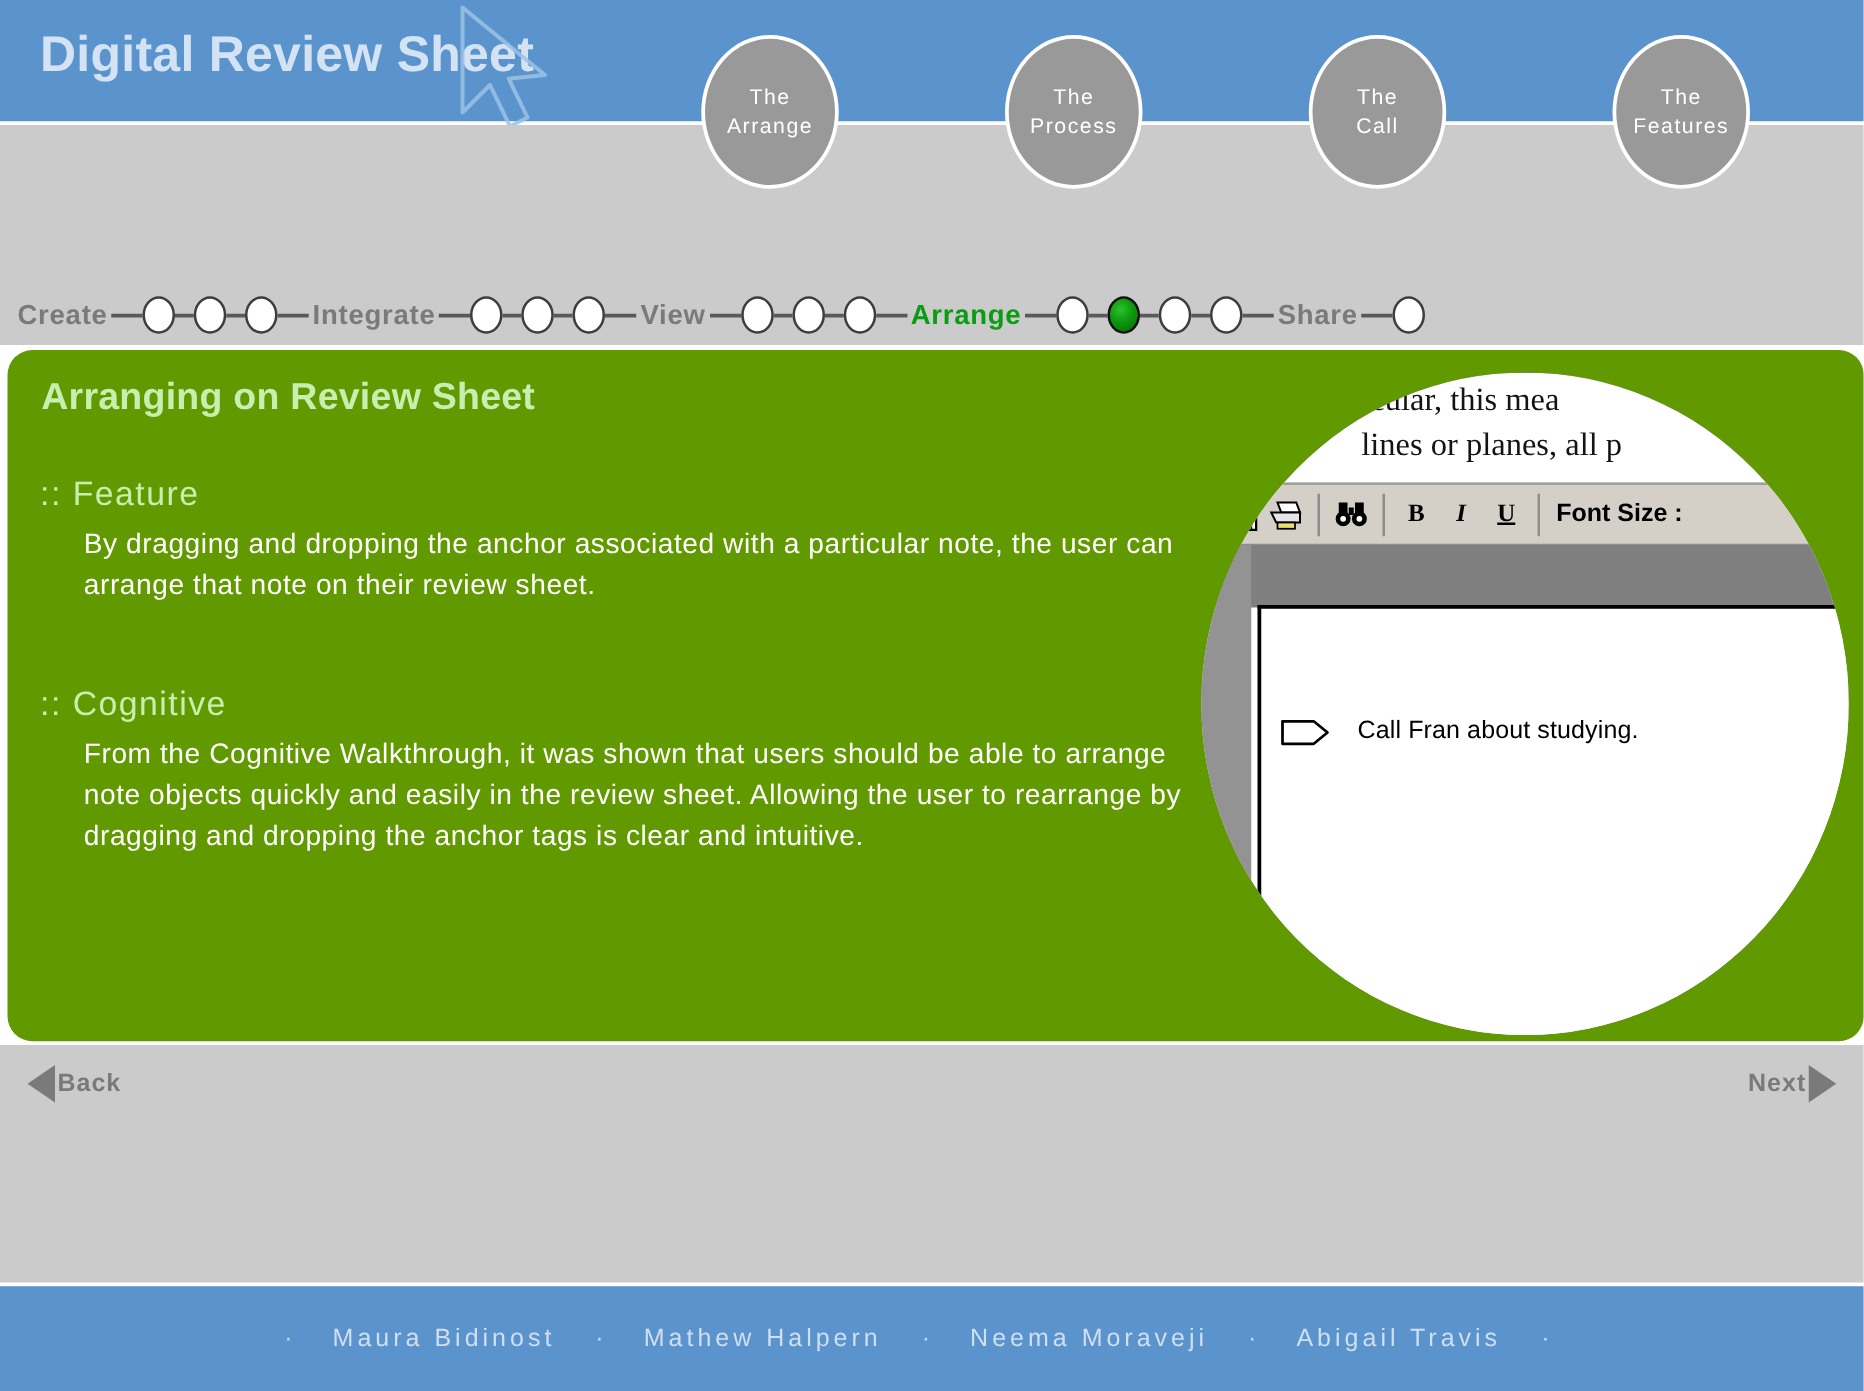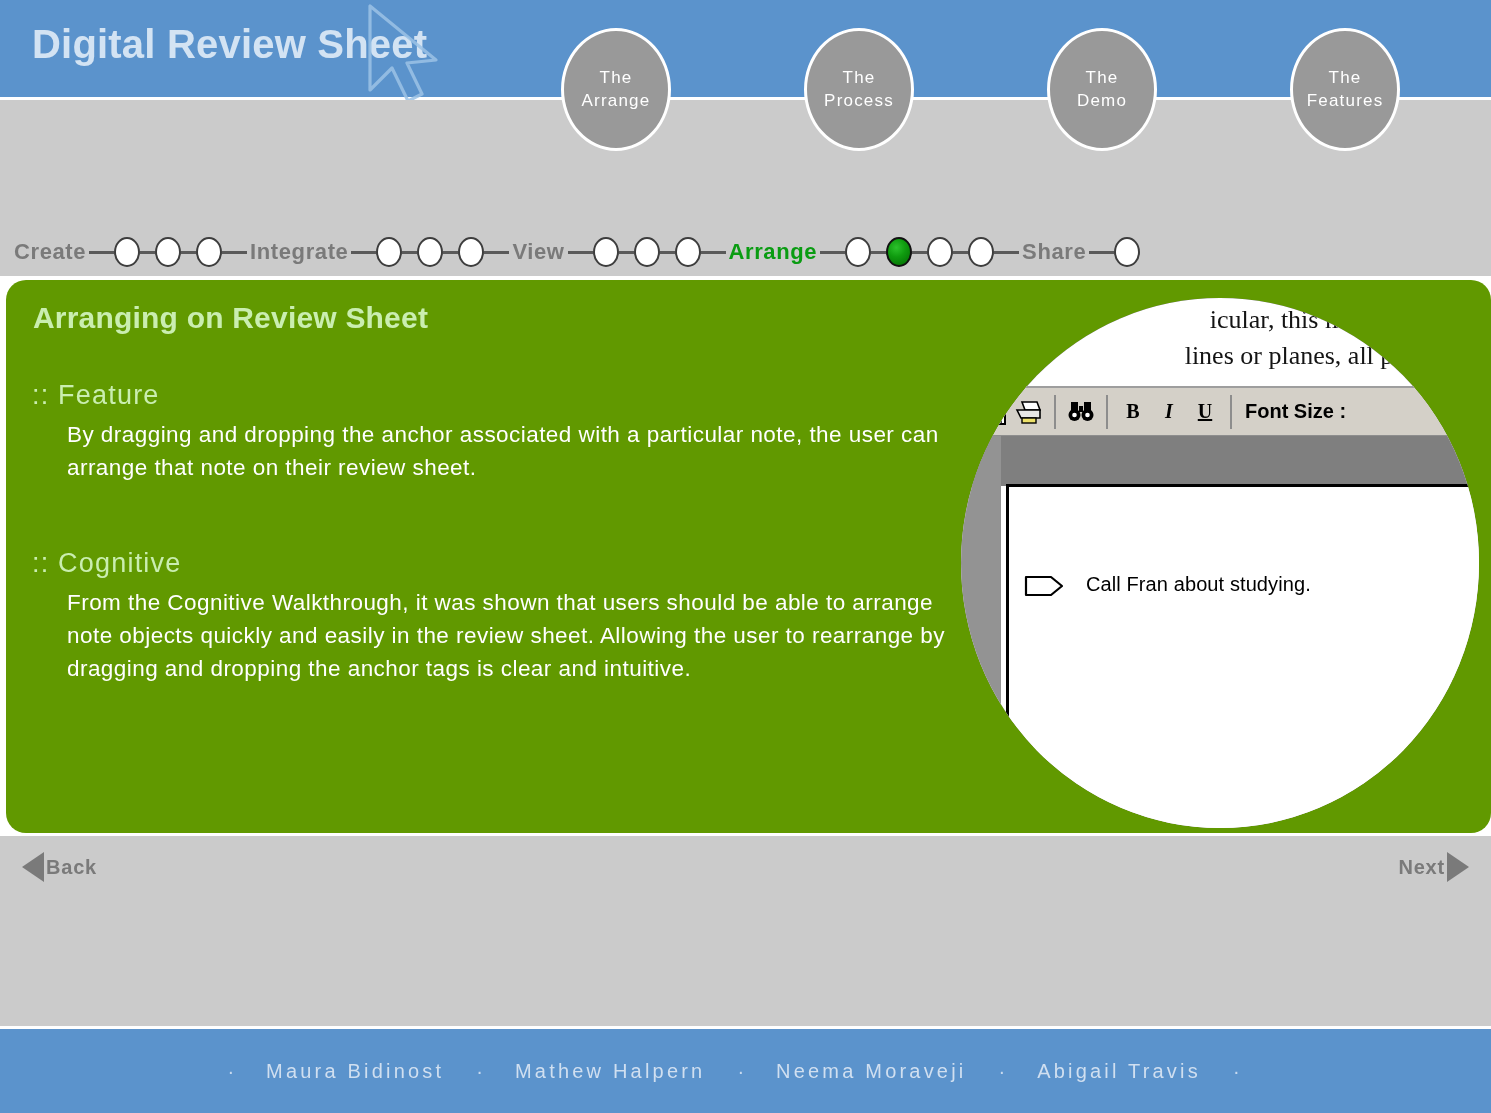--- a/index.html
+++ b/index.html
@@ -151,21 +151,20 @@
   #rationale-body { top: 306px; }
 
   
   #screenshot-circle {
     position: absolute;
     left: 955px; top: 18px;
     width: 518px; height: 530px;
     border-radius: 50%;
     overflow: hidden;
     background: #404040;
-    text-align: center;
   }
   #shot-inner {
     position: absolute;
     left: 0; top: 0;
     width: 518px; height: 530px;
     background: #ffffff;
   }
   #doc-text-top {
     position: absolute;
     left: 128px; top: 4px;
@@ -344,21 +343,21 @@
 <div class="section-ellipse" style="left:561px; top:28px;">
   <span>The</span>
   <span>Arrange</span>
 </div>
 <div class="section-ellipse" style="left:804px; top:28px;">
   <span>The</span>
   <span>Process</span>
 </div>
 <div class="section-ellipse" style="left:1047px; top:28px;">
   <span>The</span>
-  <span>Demo</span>
+  <span>Call</span>
 </div>
 <div class="section-ellipse" style="left:1290px; top:28px;">
   <span>The</span>
   <span>Features</span>
 </div>
 
 <div id="progress-strip">
   <span class="step-label first">Create</span>
   <span class="connector conn-mid"></span>
   <span class="step-dot"></span>

